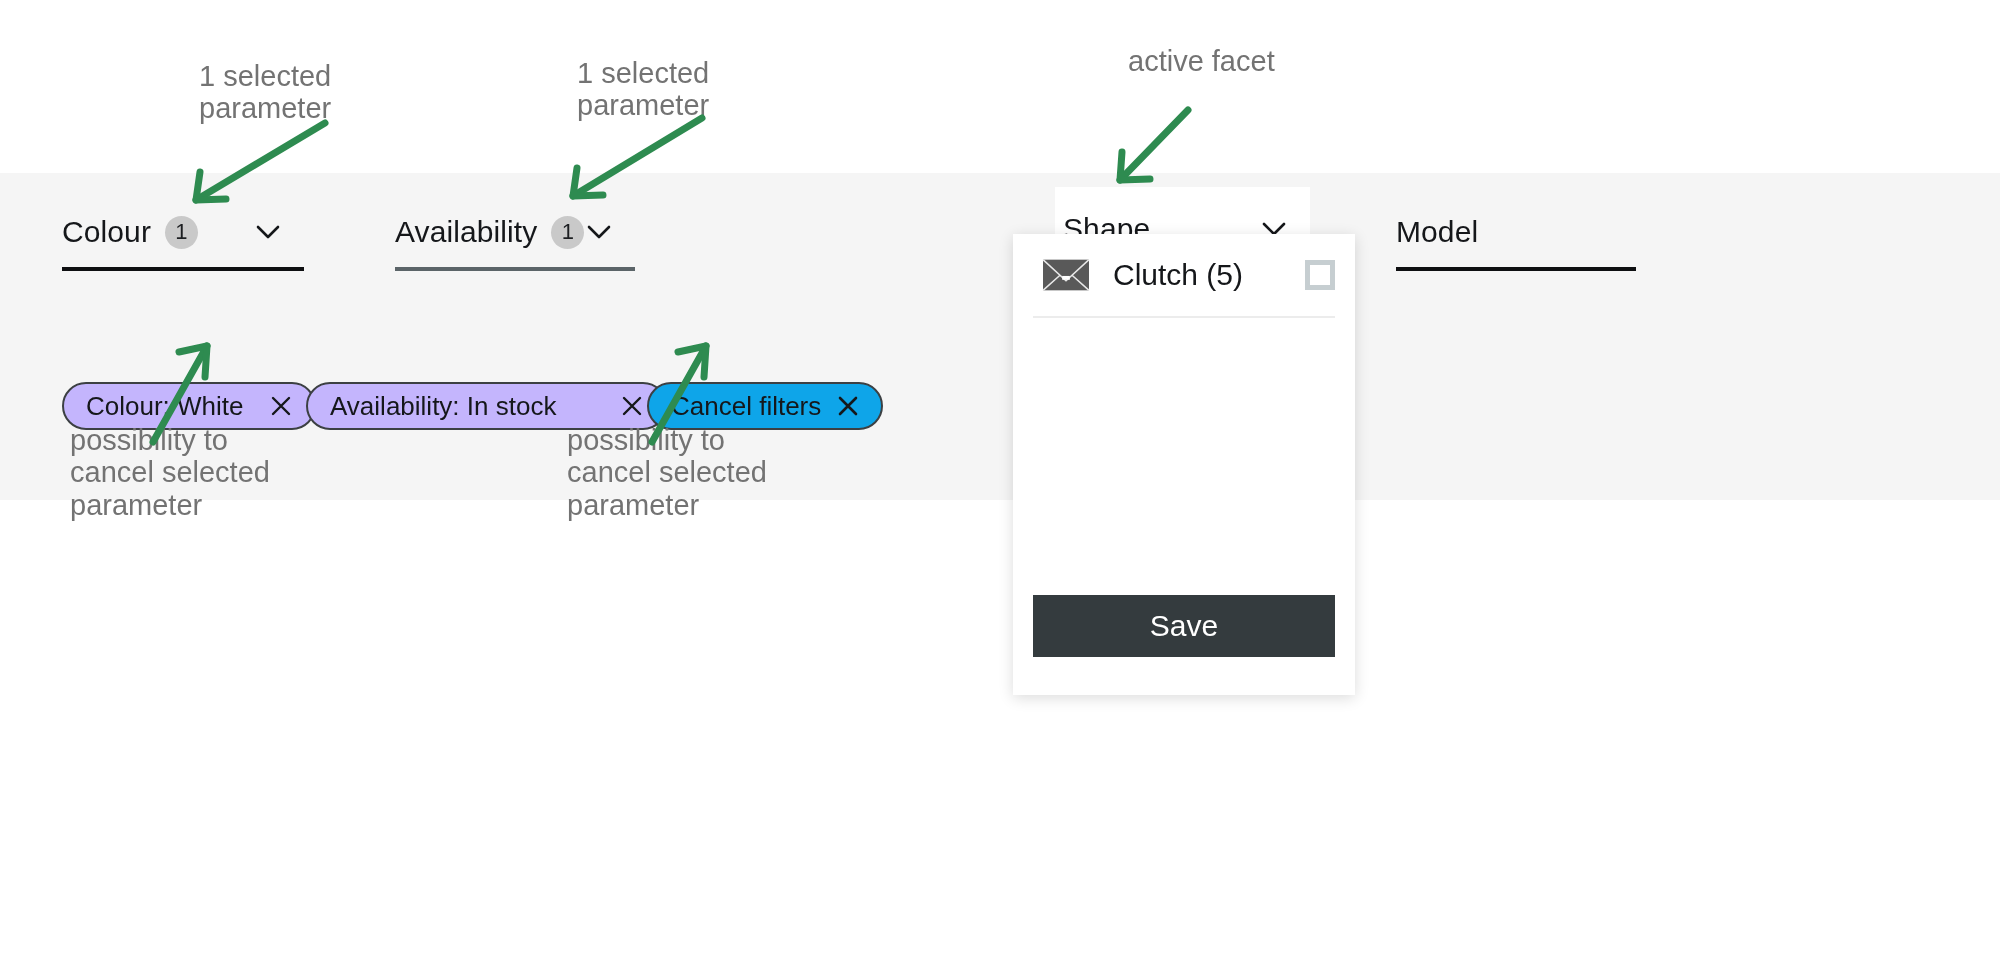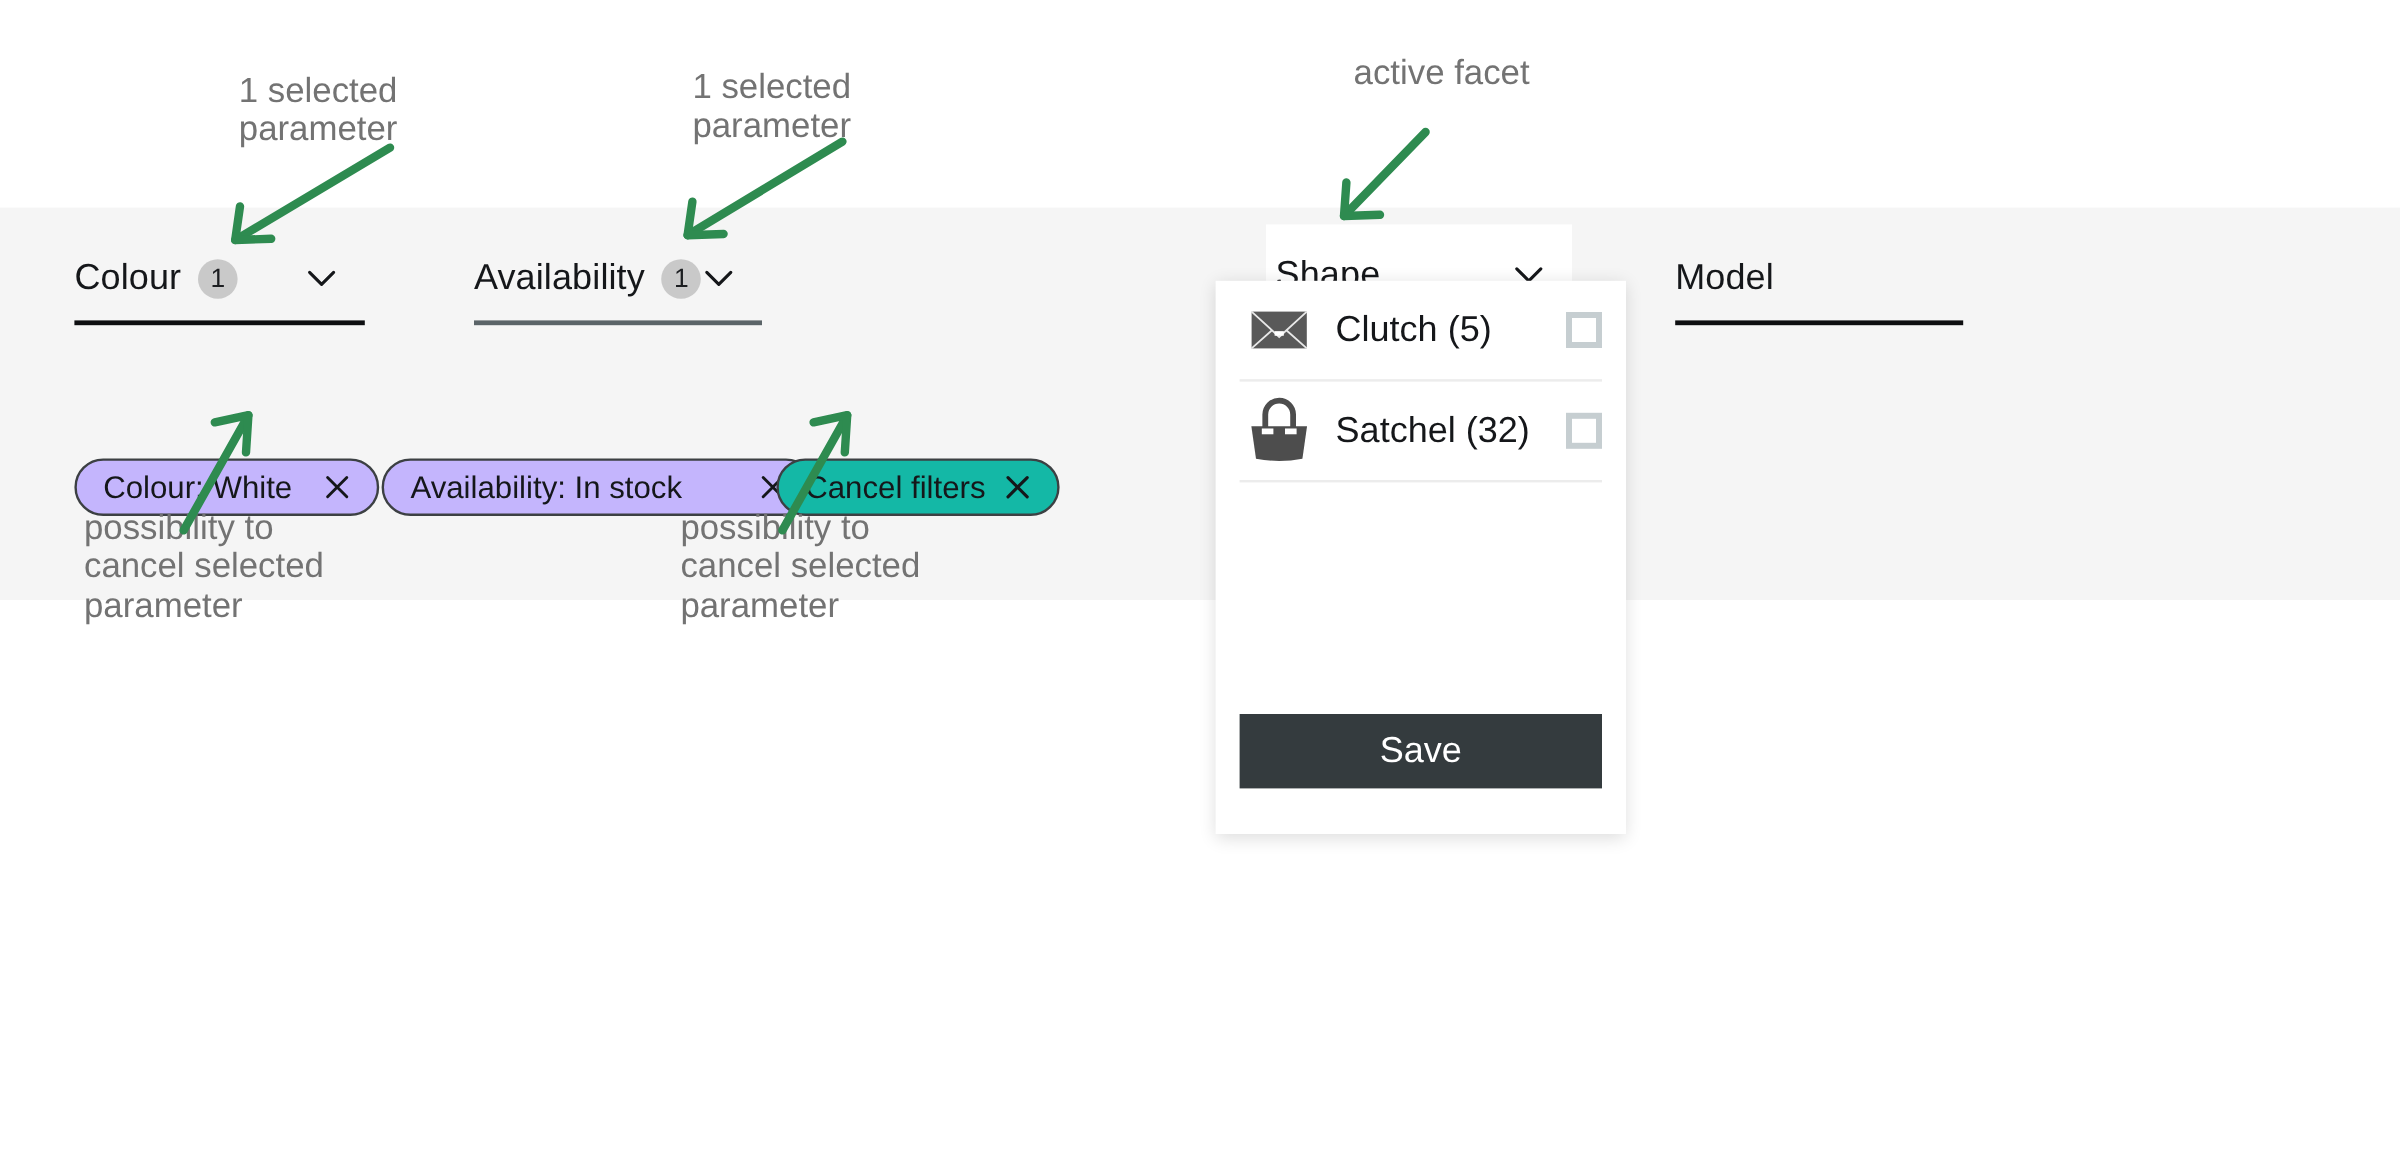--- a/index.html
+++ b/index.html
@@ -125,25 +125,25 @@
   .chip .chip-text {
     font-size: 26px;
     color: #15171a;
   }
   .chip .chip-x {
     margin-left: 26px;
     width: 22px;
     height: 22px;
     flex: none;
   }
-  .chip.filled { background: #14b8a6; }
+  .chip.filled { background: #0ea5e9; }
   .chip.filled .chip-x { margin-left: 16px; }
 
   #chip-colour       { left: 62px; }
-  #chip-availability { left: 318px; gap: 39px; }
+  #chip-availability { left: 306px; gap: 39px; }
   #chip-cancel       { left: 647px; }
 
   
   #shape-panel {
     position: absolute;
     left: 1013px;
     top: 234px;
     width: 342px;
     height: 461px;
     background: #ffffff;
@@ -306,32 +306,20 @@
         <rect x="8" y="8" width="48" height="32" fill="#595959"></rect>
         <path d="M8 8 L32 30 L56 8" stroke="#e8e8e8" stroke-width="1.6" fill="none"></path>
         <path d="M8 40 L26 24 M56 40 L38 24" stroke="#e8e8e8" stroke-width="1.6" fill="none"></path>
         <rect x="28" y="25" width="8" height="4" fill="#ffffff"></rect>
       </svg>
     </span>
     <span class="opt-label">Clutch (5)</span>
     <span class="opt-check"></span>
   </div>
 
-  <div class="opt-row">
-    <span class="opt-icon">
-      <svg viewBox="0 0 64 60" width="62" height="58">
-        <path d="M20 28 L20 16 A12 12 0 0 1 44 16 L44 28" stroke="#4d4d4d" stroke-width="5" fill="none"></path>
-        <path d="M8 26 L56 26 L52 54 Q32 58 12 54 Z" fill="#4d4d4d"></path>
-        <rect x="17" y="28" width="10" height="5" fill="#ffffff"></rect>
-        <rect x="37" y="28" width="10" height="5" fill="#ffffff"></rect>
-      </svg>
-    </span>
-    <span class="opt-label">Satchel (32)</span>
-    <span class="opt-check"></span>
-  </div>
 
 
 
   <button id="save-button">Save</button>
 </div>
 
 <div class="anno" id="anno-colour">1 selected
 parameter</div>
 <div class="anno" id="anno-availability">1 selected
 parameter</div>

